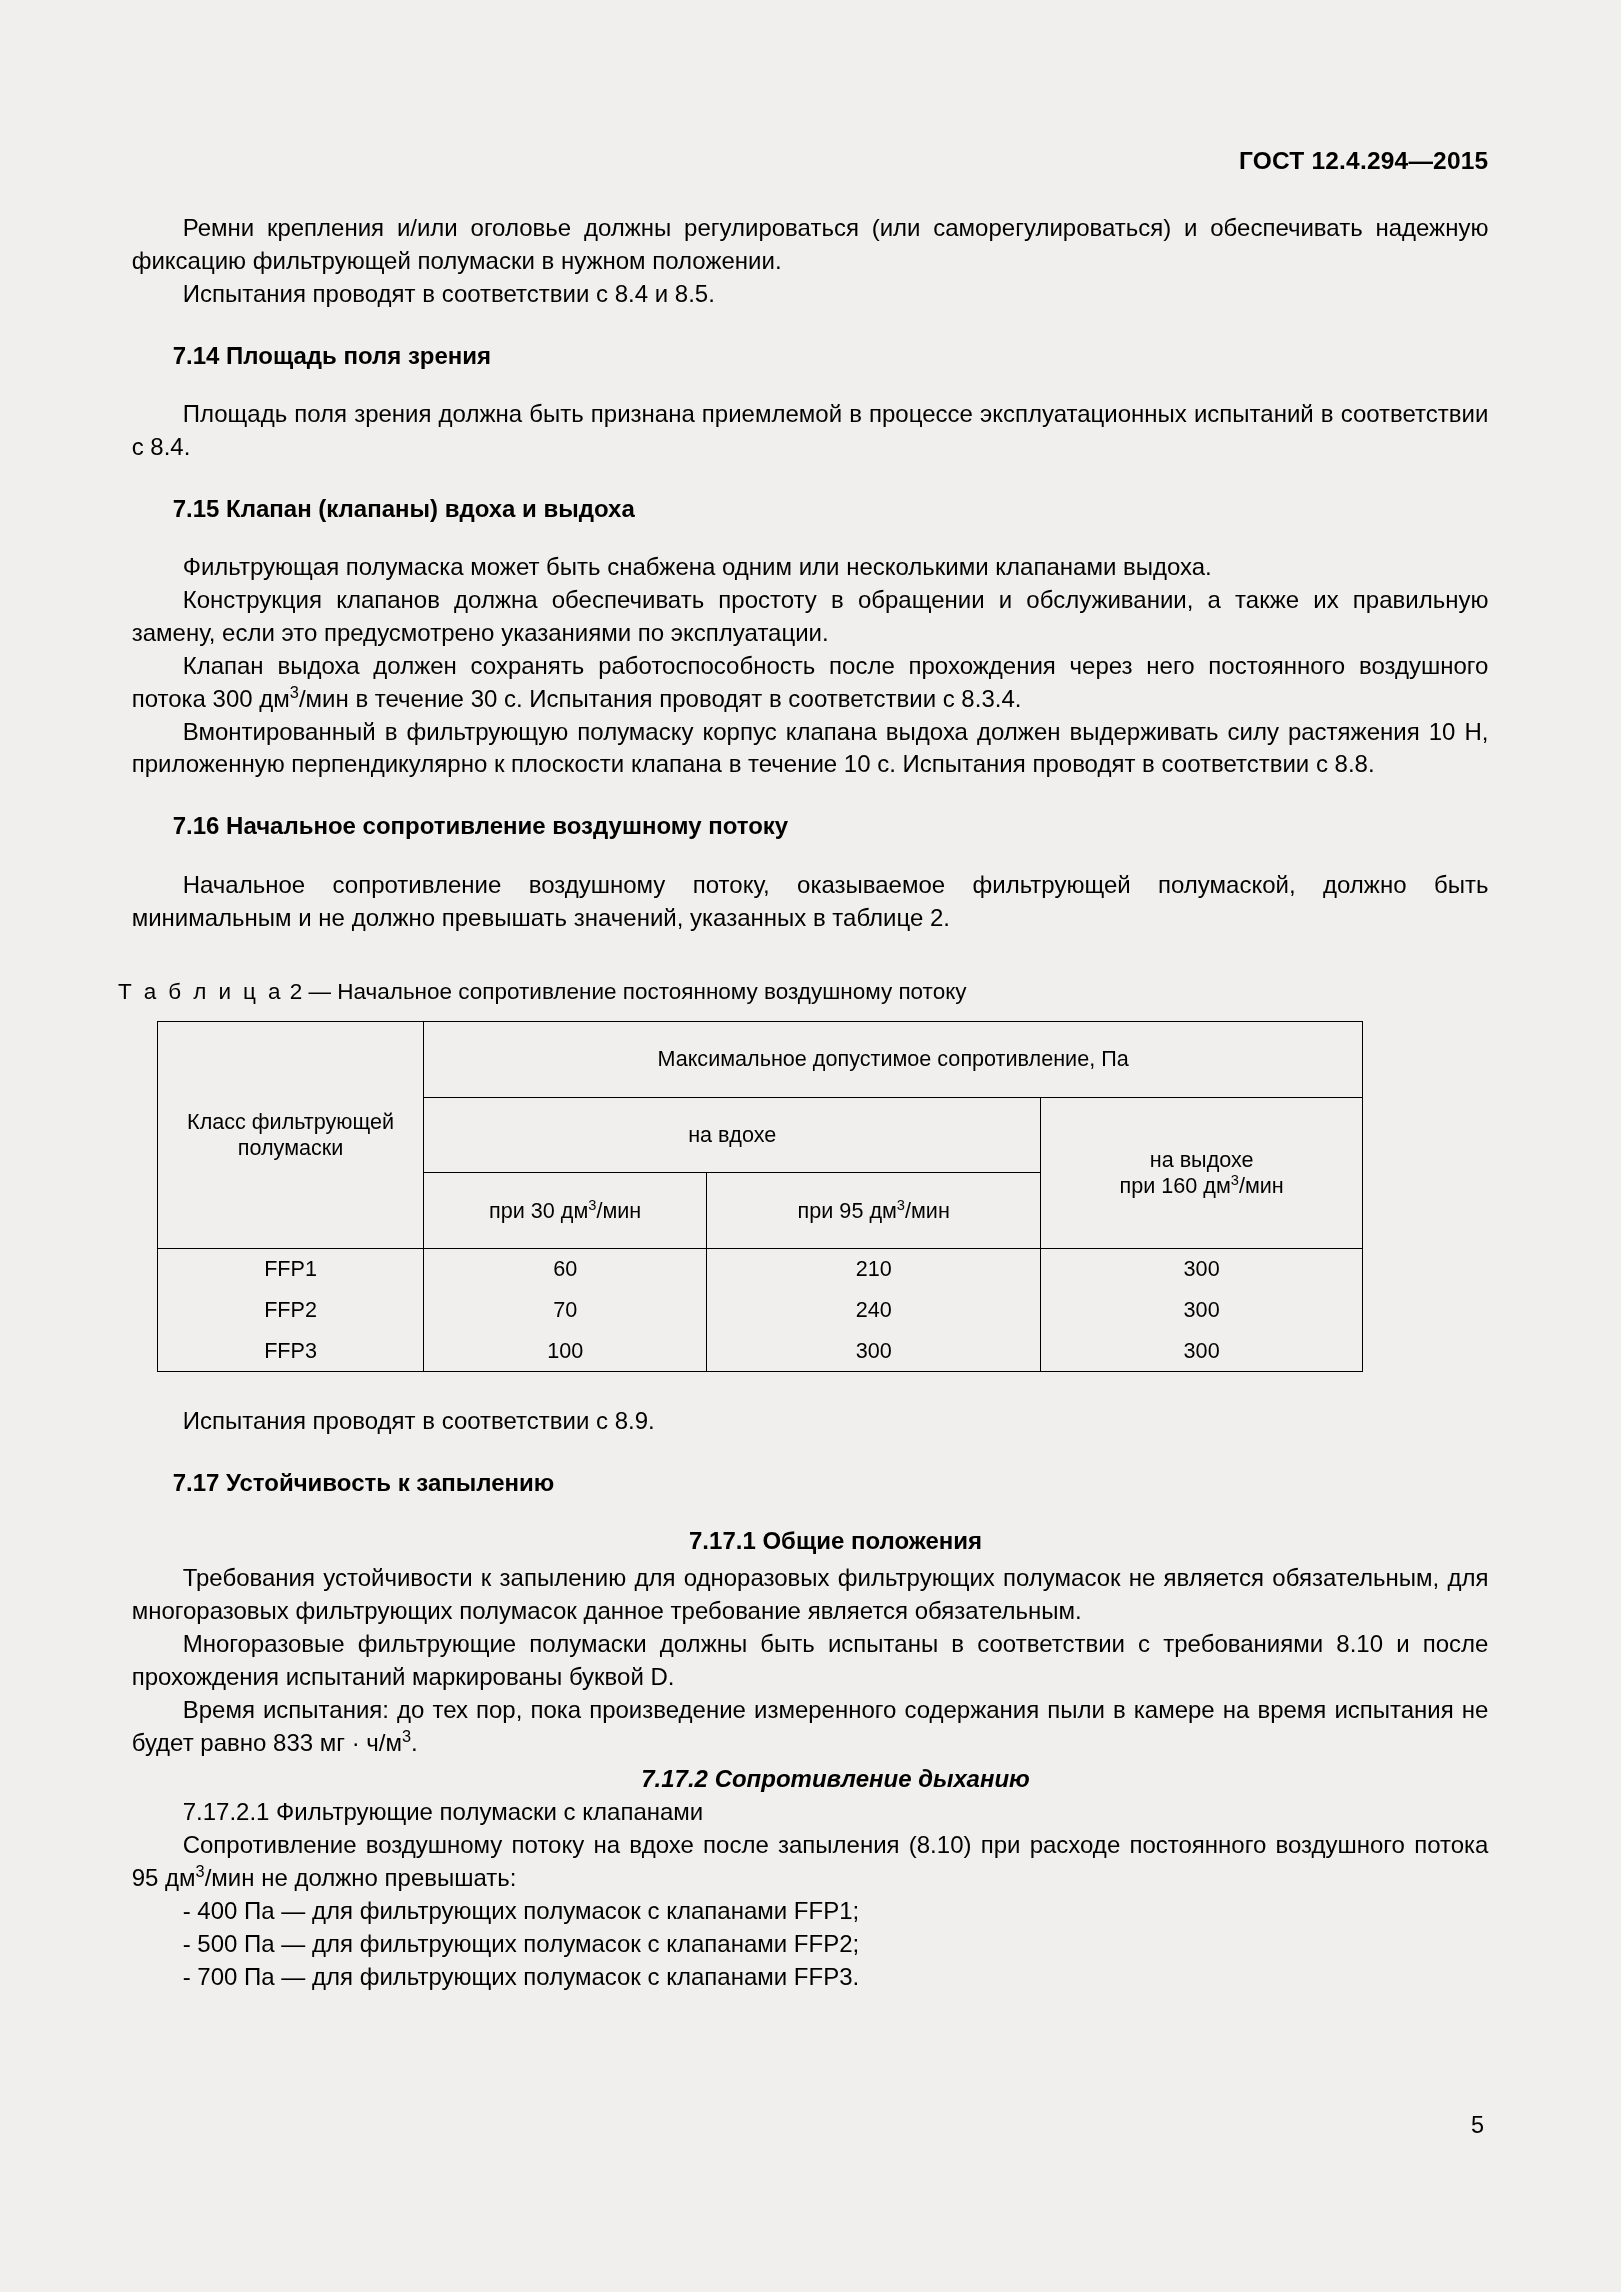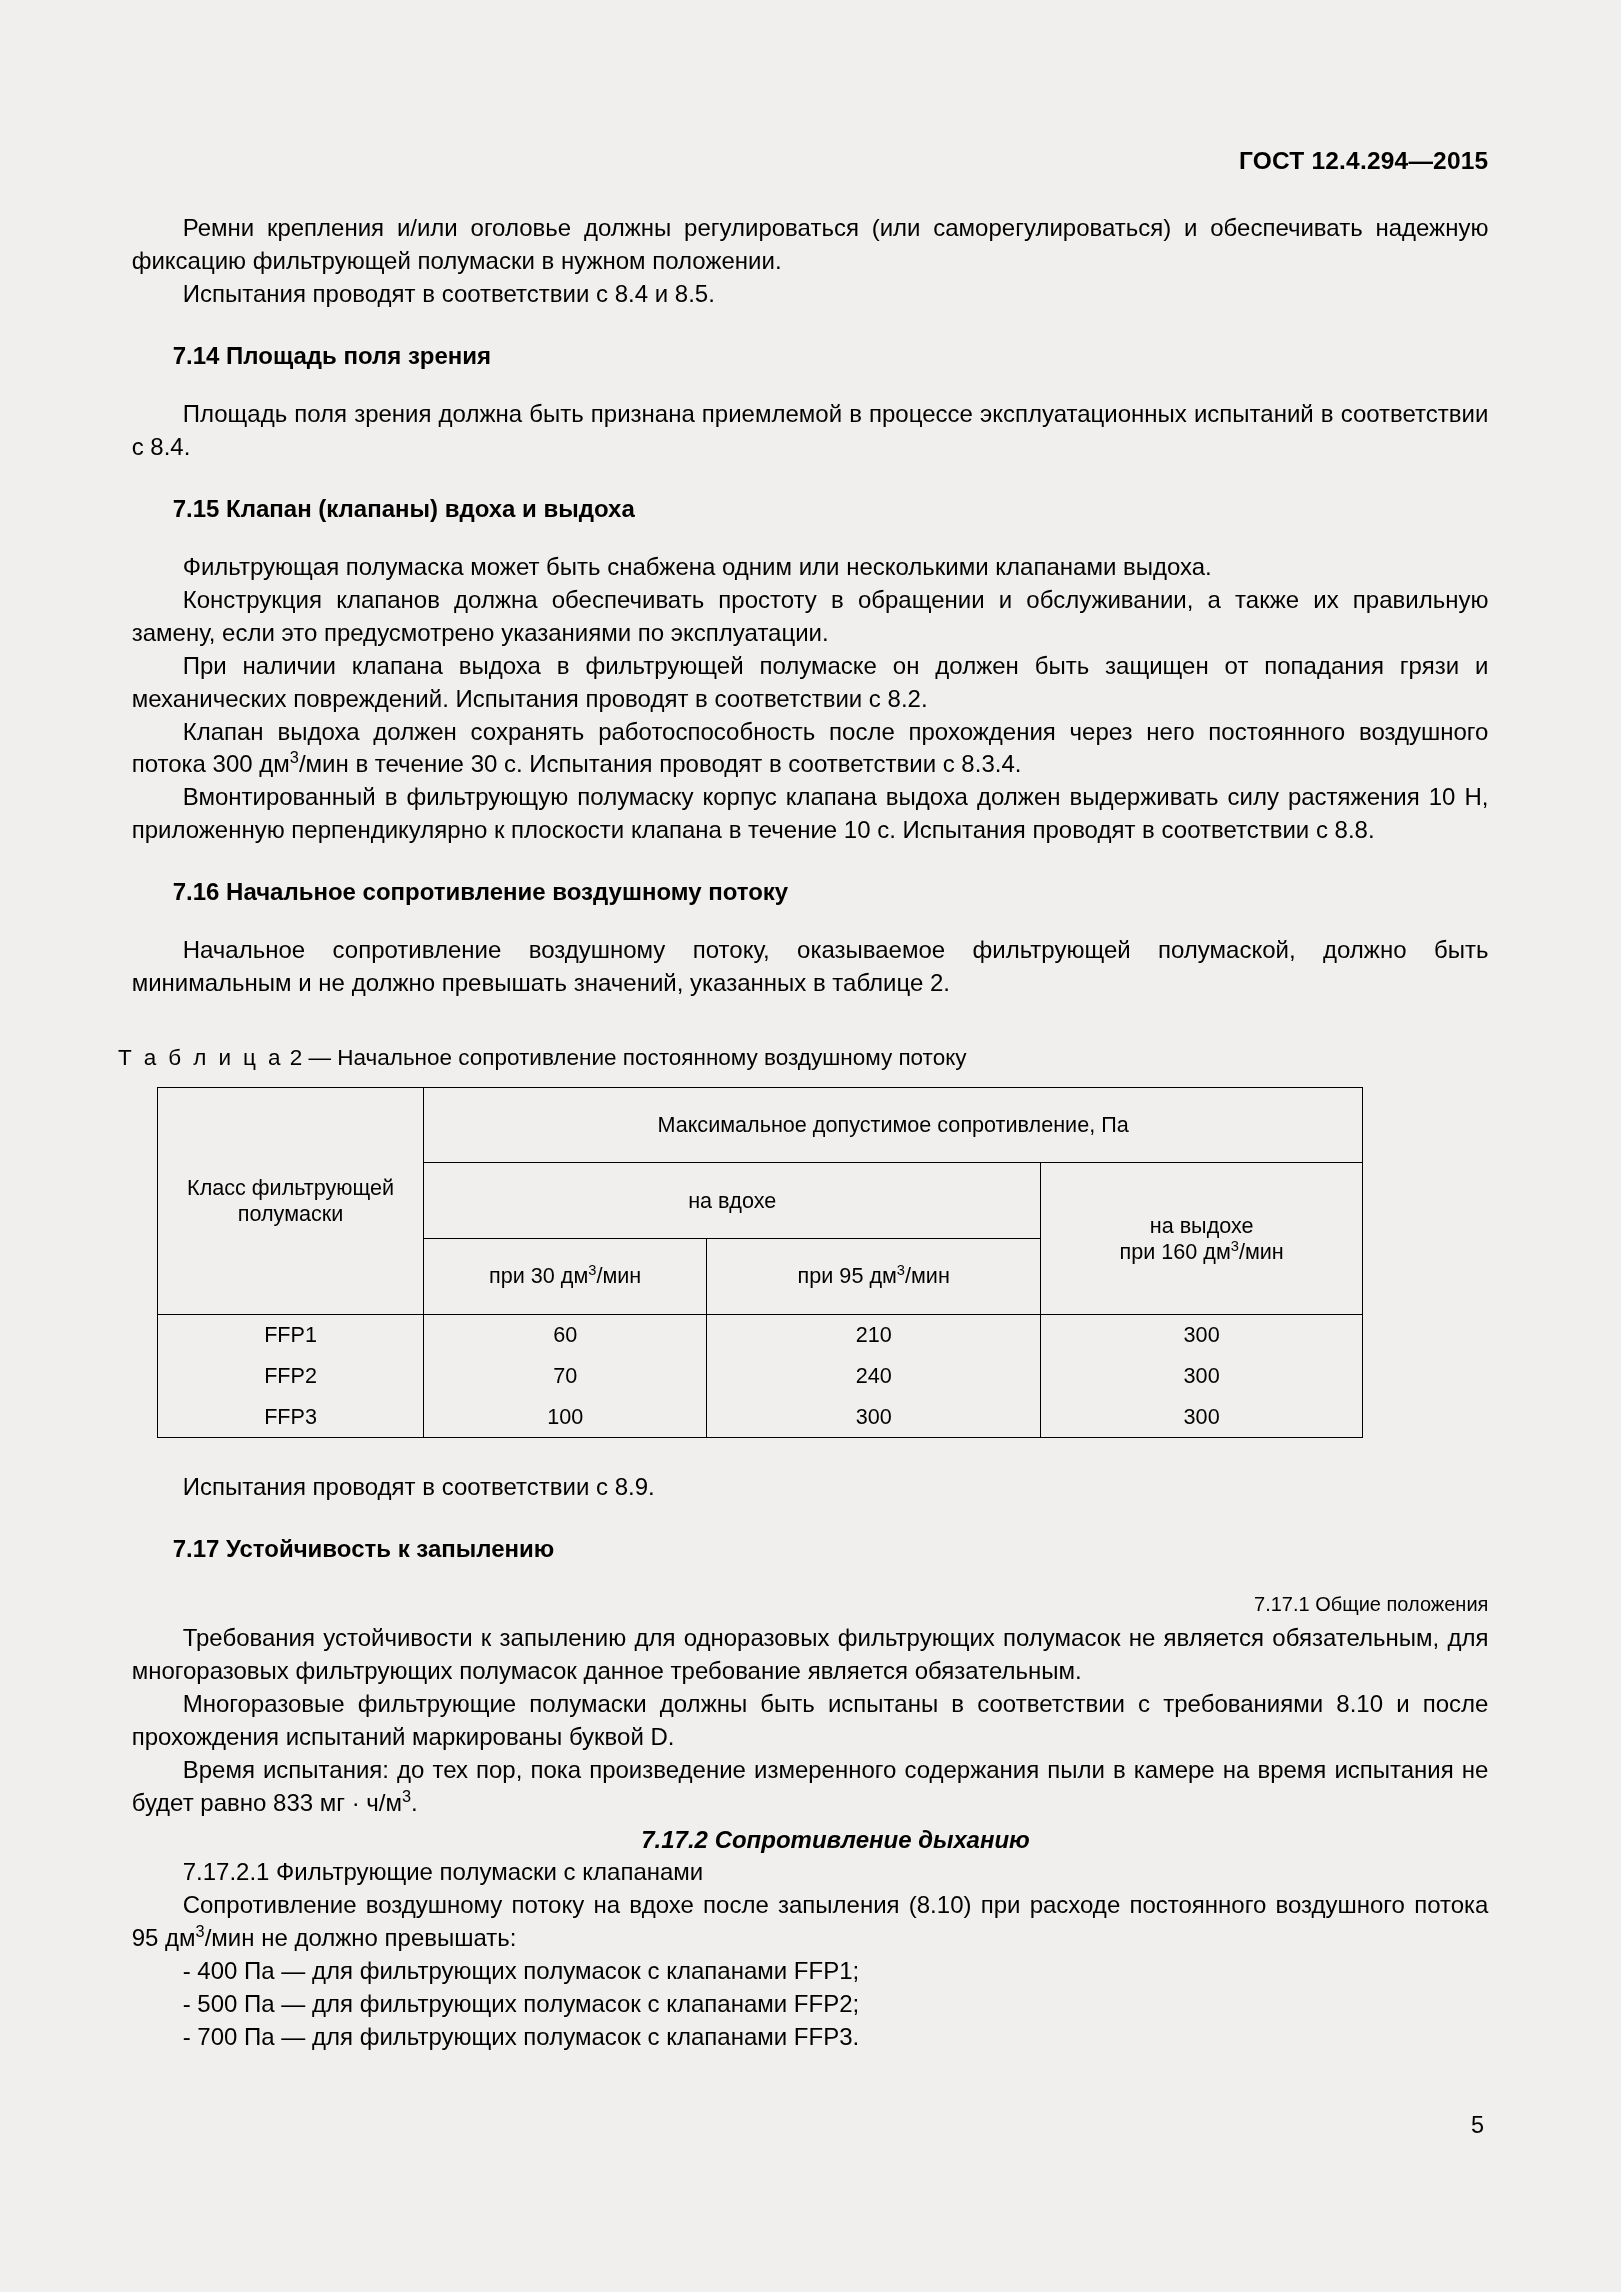--- a/index.html
+++ b/index.html
@@ -48,25 +48,25 @@
     text-align: justify;
   }
   h3.section {
     font-size: 24px;
     font-weight: bold;
     margin: 29px 0 25.5px 0;
     text-indent: 41px;
     text-align: left;
   }
   h4.subsection {
-    font-size: 20px;
-    font-weight: normal;
+    font-size: 24px;
+    font-weight: bold;
     margin: 23.5px 0 3.9px 0;
     text-indent: 51px;
-    text-align: right;
+    text-align: center;
   }
   h4.subsection-italic {
     font-size: 24px;
     font-weight: bold;
     font-style: italic;
     margin: 3.9px 0 0 0;
     text-indent: 51px;
     text-align: center;
   }
   sup { font-size: 0.68em; vertical-align: super; line-height: 0; }
@@ -117,21 +117,20 @@
       <p>Испытания проводят в соответствии с 8.4 и 8.5.</p>
 
       <h3 class="section">7.14 Площадь поля зрения</h3>
 
       <p>Площадь поля зрения должна быть признана приемлемой в процессе эксплуатационных испытаний в соответствии с 8.4.</p>
 
       <h3 class="section">7.15 Клапан (клапаны) вдоха и выдоха</h3>
 
       <p>Фильтрующая полумаска может быть снабжена одним или несколькими клапанами выдоха.</p>
       <p>Конструкция клапанов должна обеспечивать простоту в обращении и обслуживании, а также их правильную замену, если это предусмотрено указаниями по эксплуатации.</p>
-      <p>При наличии клапана выдоха в фильтрующей полумаске он должен быть защищен от попадания грязи и механических повреждений. Испытания проводят в соответствии с 8.2.</p>
       <p><span>Клапан выдоха должен сохранять работоспособность после прохождения через него постоянного воздушного потока 300 дм</span><sup>3</sup><span>/мин в течение 30 с. Испытания проводят в соответствии с 8.3.4.</span></p>
       <p>Вмонтированный в фильтрующую полумаску корпус клапана выдоха должен выдерживать силу растяжения 10 Н, приложенную перпендикулярно к плоскости клапана в течение 10 с. Испытания проводят в соответствии с 8.8.</p>
 
       <h3 class="section">7.16 Начальное сопротивление воздушному потоку</h3>
 
       <p>Начальное сопротивление воздушному потоку, оказываемое фильтрующей полумаской, должно быть минимальным и не должно превышать значений, указанных в таблице 2.</p>
 
     </div>
 
     <div class="table-caption">

